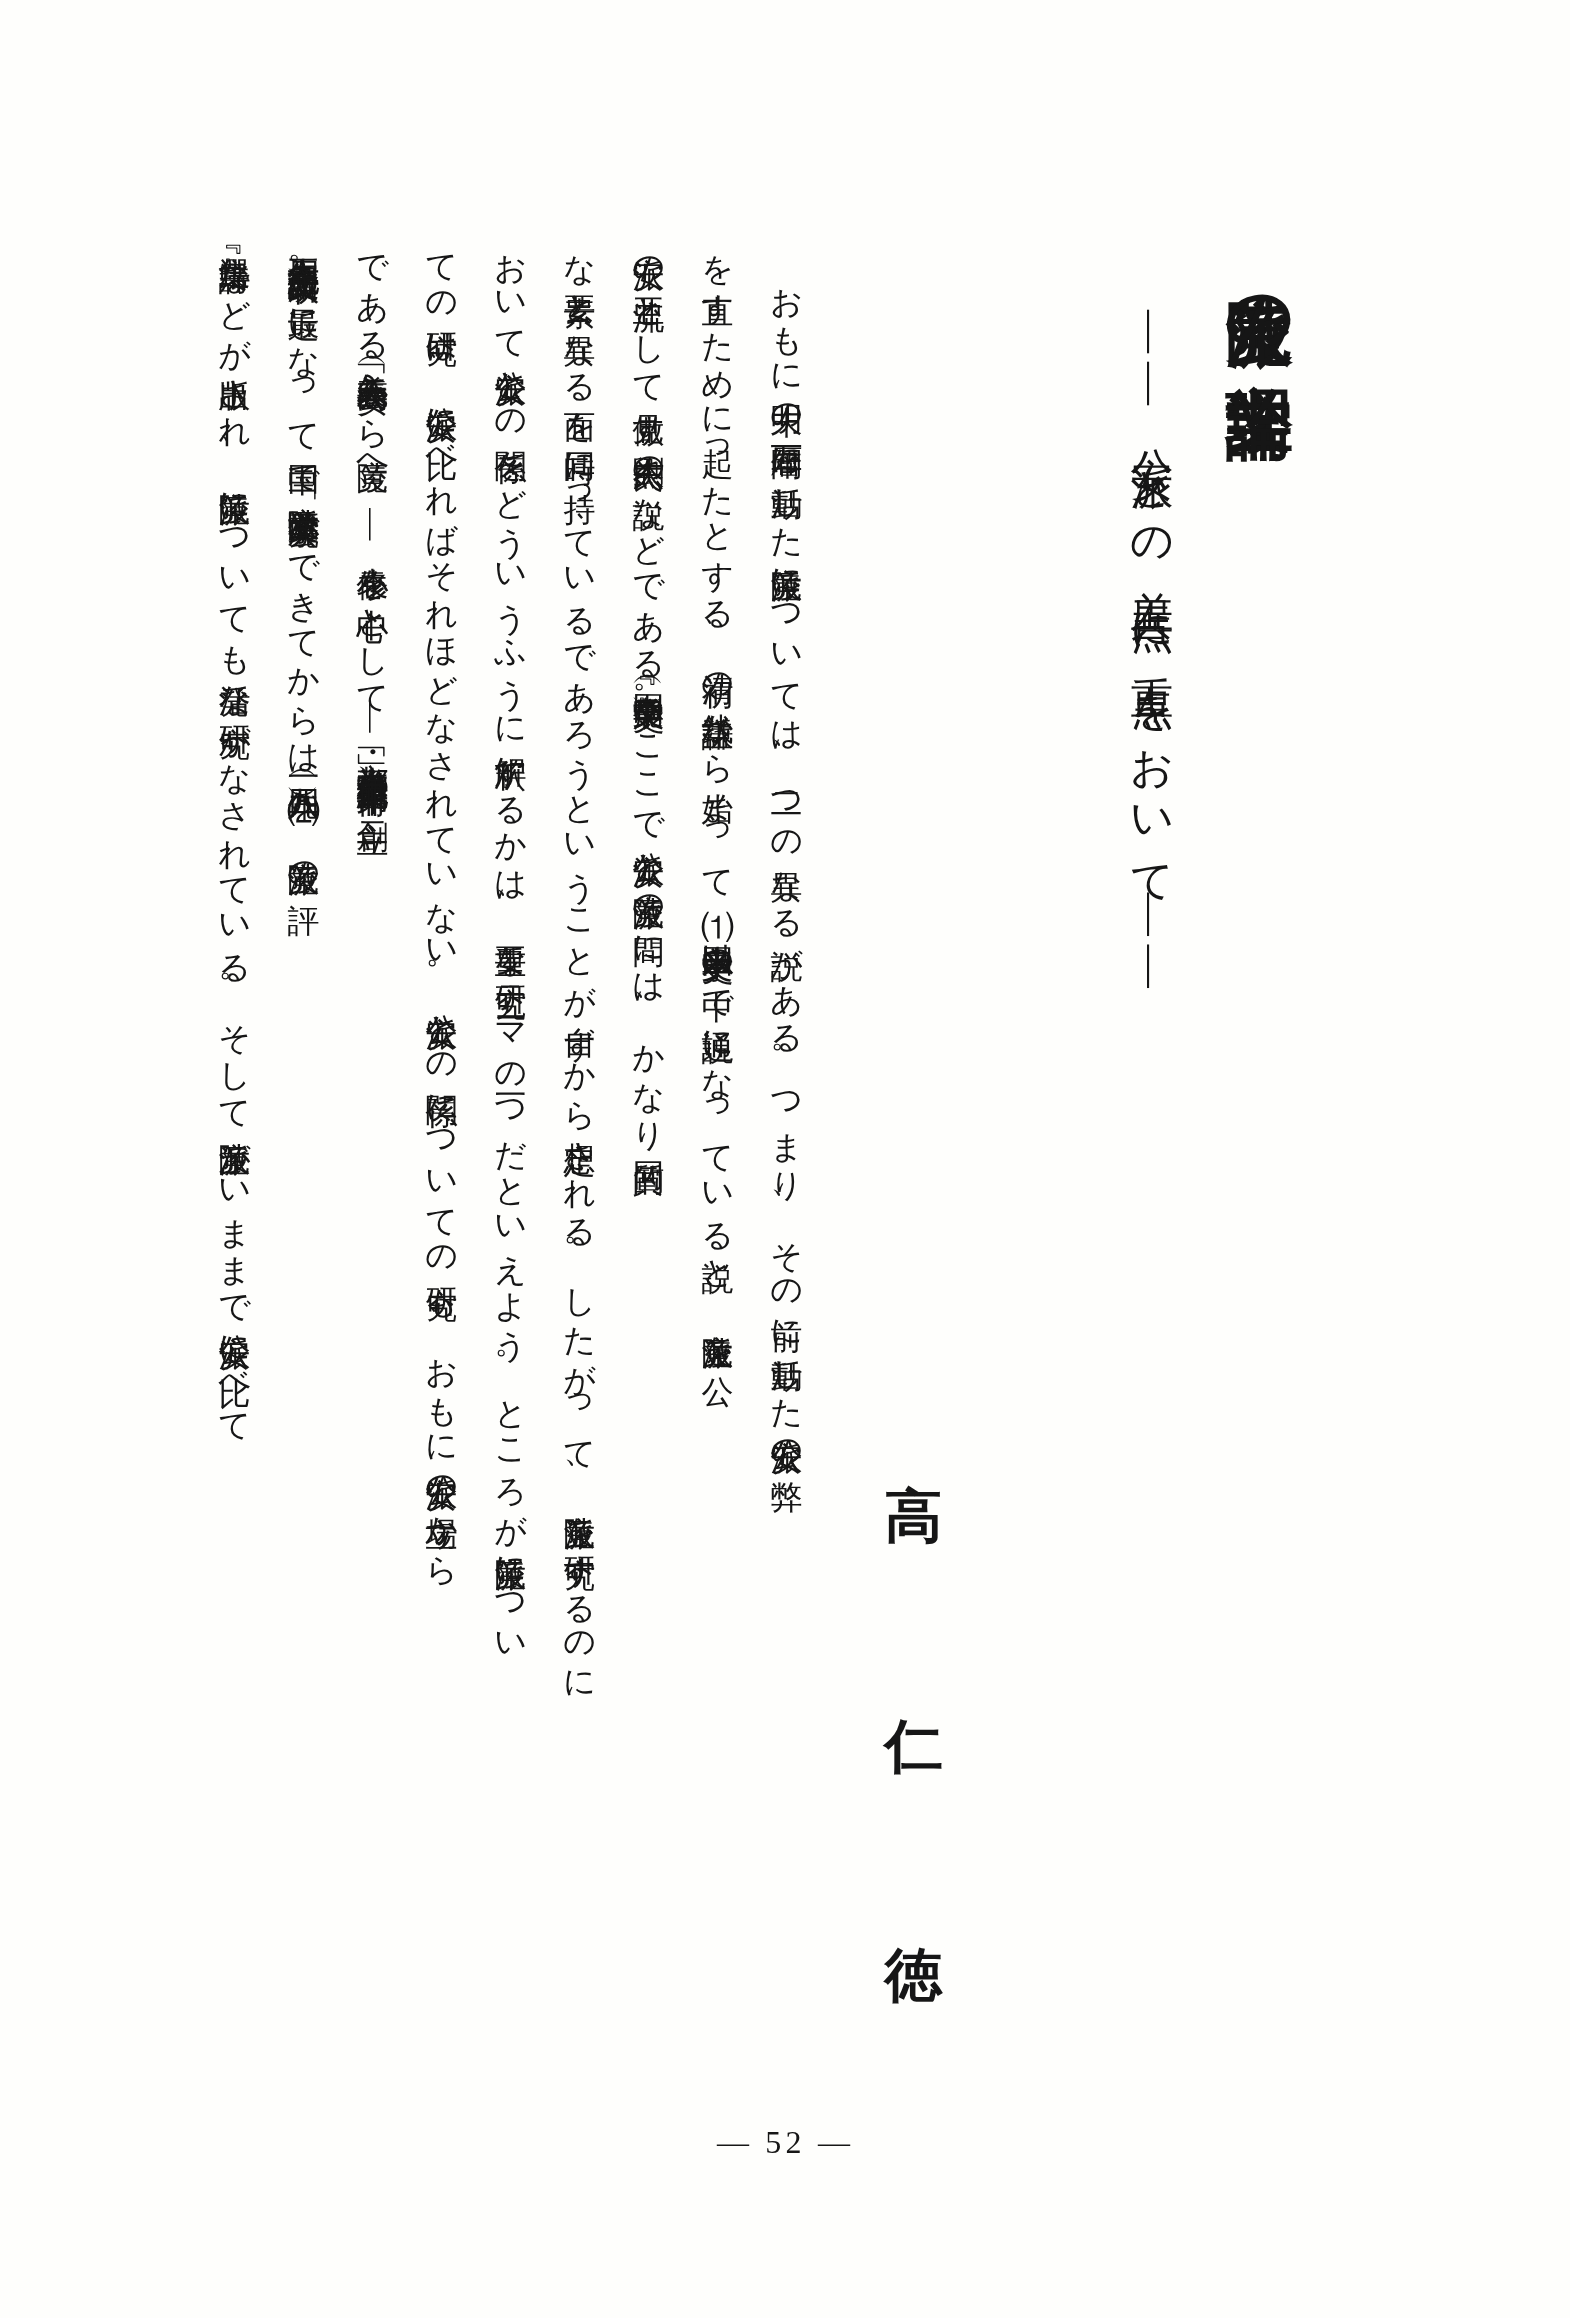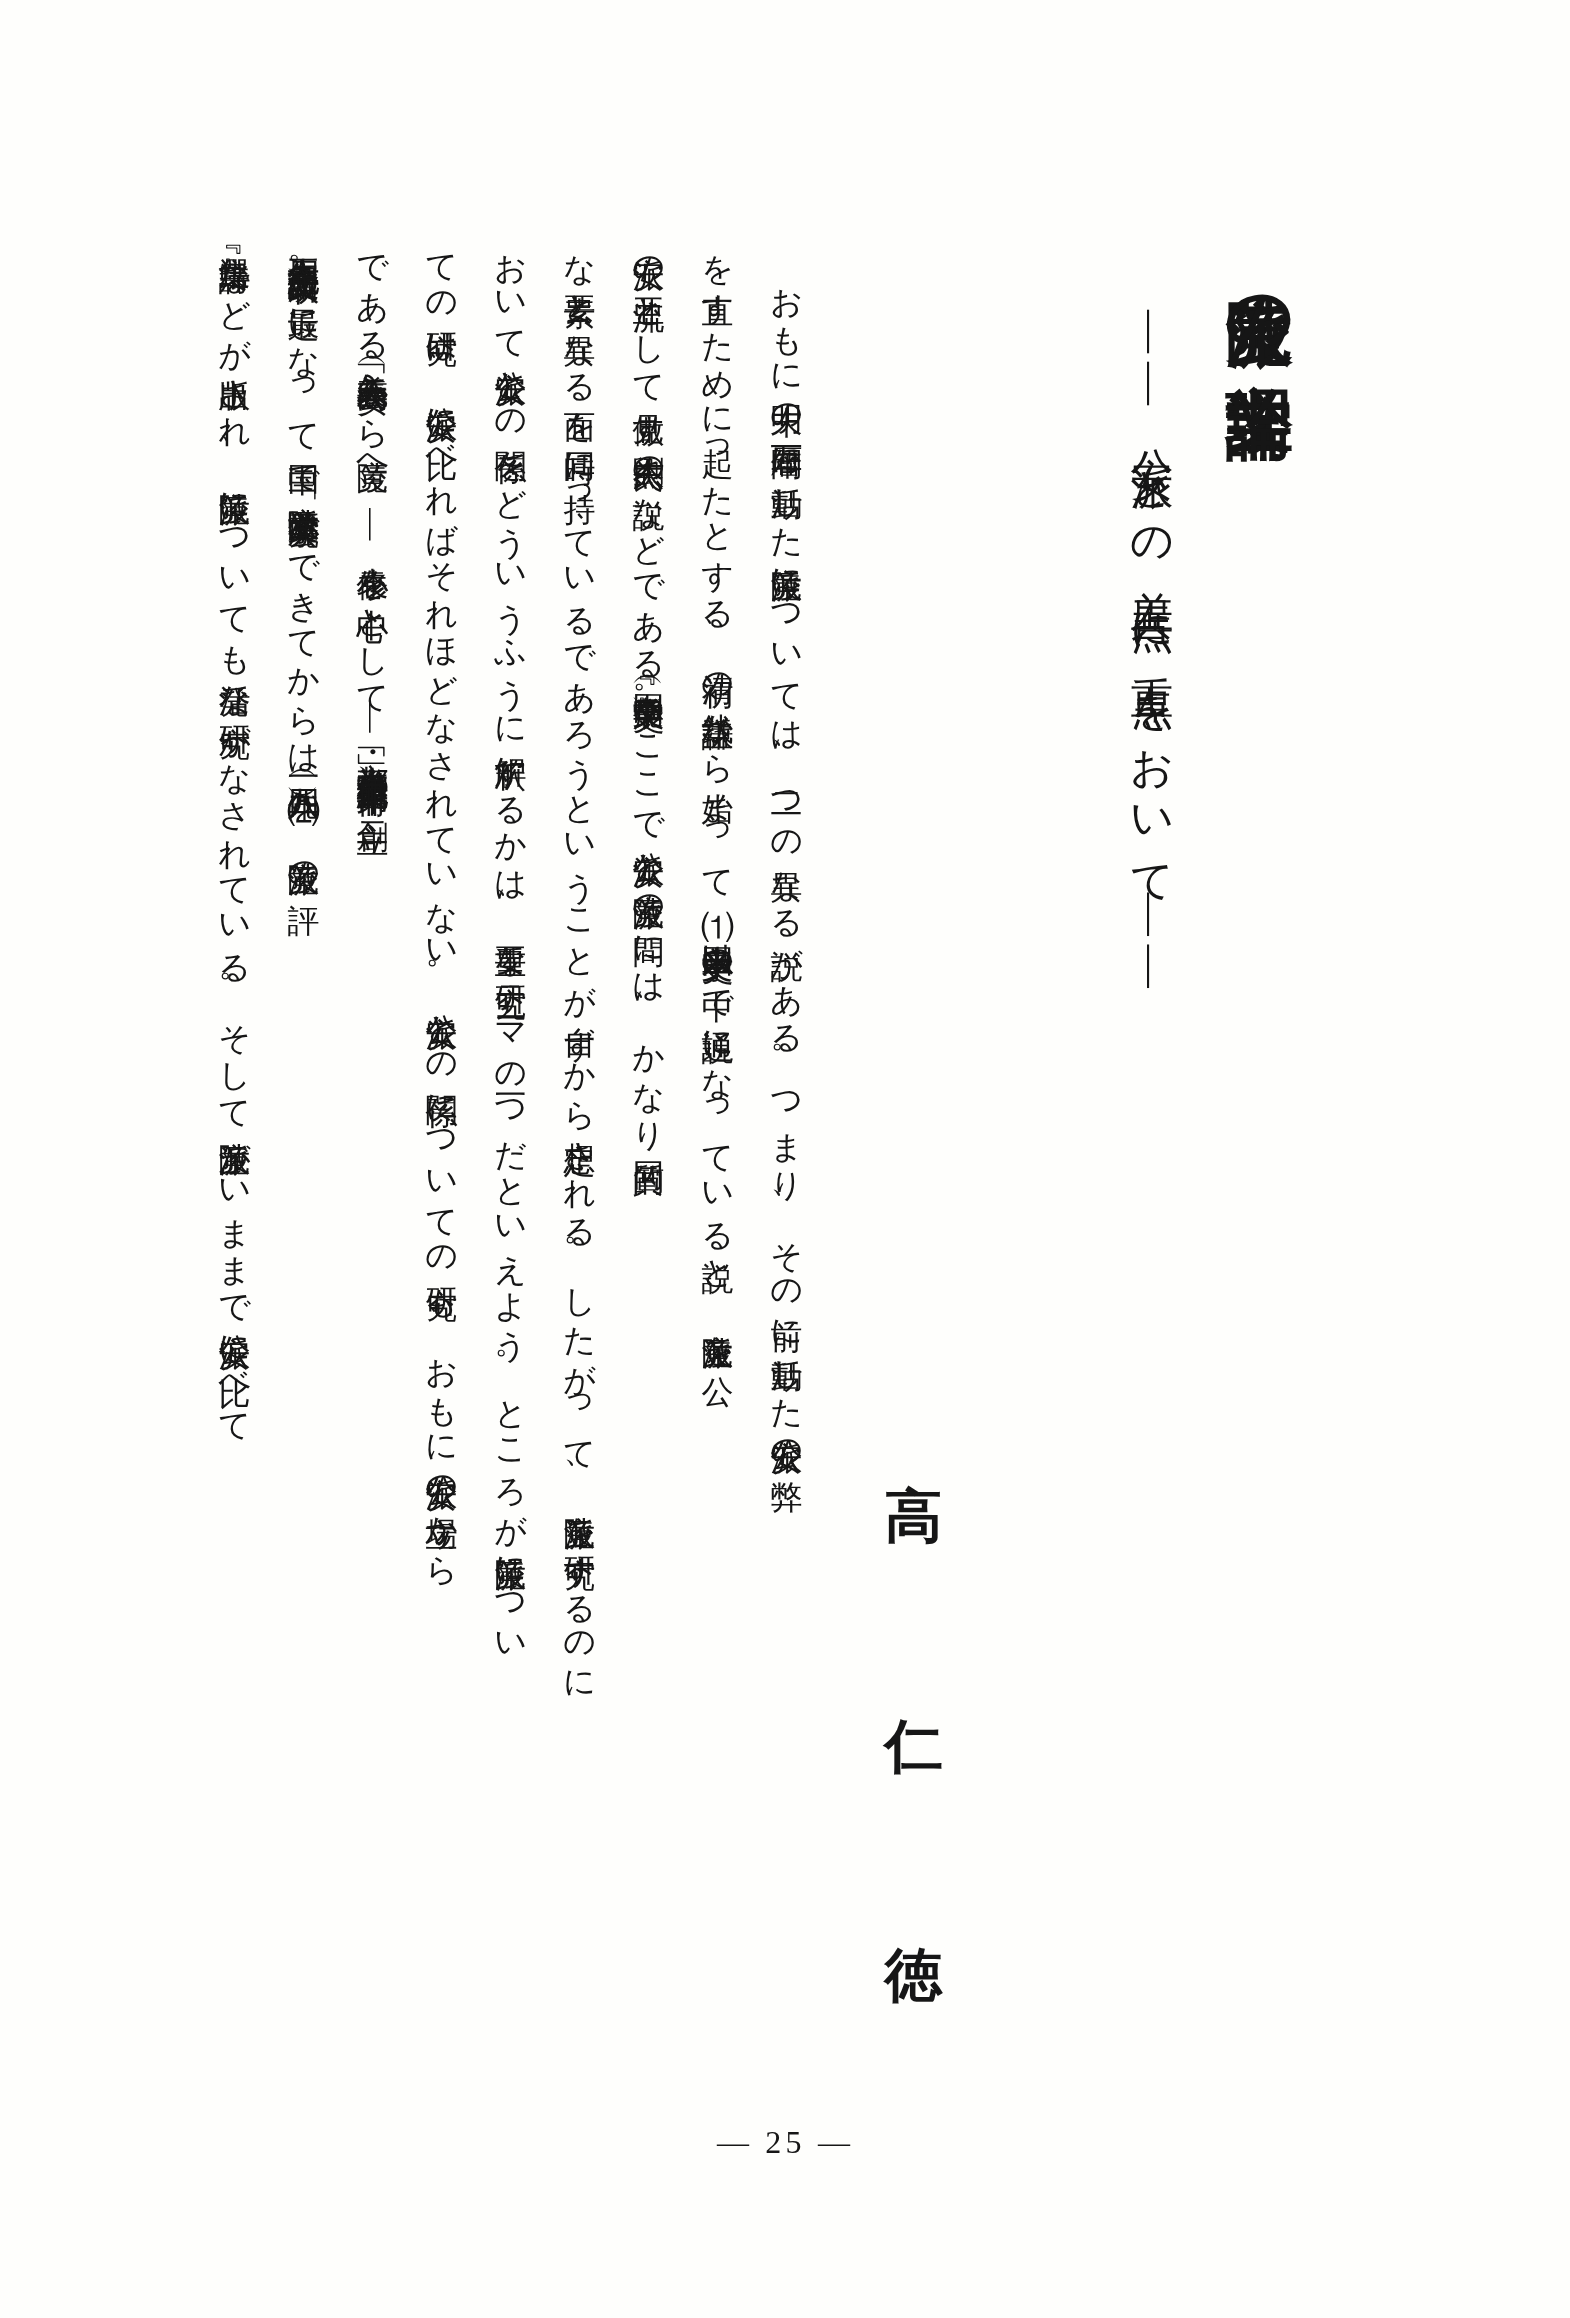--- a/index.html
+++ b/index.html
@@ -94,16 +94,16 @@
     <div class="body-col">を直すために起ったとする、清初の銭謙益から始まって⑴以来中国文学史の中で通説になっている説と、竟陵派を公</div>
     <div class="body-col">安派の亜流として見做す劉大杰氏の説などである（『中国文学発展史』）。ここで公安派と竟陵派の間には、かなり同質的</div>
     <div class="body-col">な要素と異なる面を同時に持っているであろうということが自ずから想定される。したがって、竟陵派を研究するのに</div>
     <div class="body-col">おいて公安派との関係をどういうふうに解釈するかは、重要な研究テーマの一つだといえよう。ところが竟陵派につい</div>
     <div class="body-col">ての研究は、公安派に比べればそれほどなされていない。公安派との関係についての研究も、おもに公安派の立場から</div>
     <div class="body-col">である（入矢義高氏「公安から竟陵へ、―袁小修を中心として―」・「京都大学人文科学研究所紀要」第十四冊、創立二</div>
     <div class="body-col">十五年周年紀念論文集所収）。最近になって中国で「竟陵派文学研究会」ができてからは（一九八四年）⑵、竟陵派の評</div>
     <div class="body-col">選集『詩帰』などが出版され、竟陵派についても活発な研究がなされている。そして竟陵派がいままで公安派に比べて</div>
   </div>
 
-  <div class="page-number">— 25 —</div>
+  <div class="page-number">— 52 —</div>
 
 </div>
 
 
 </body></html>

